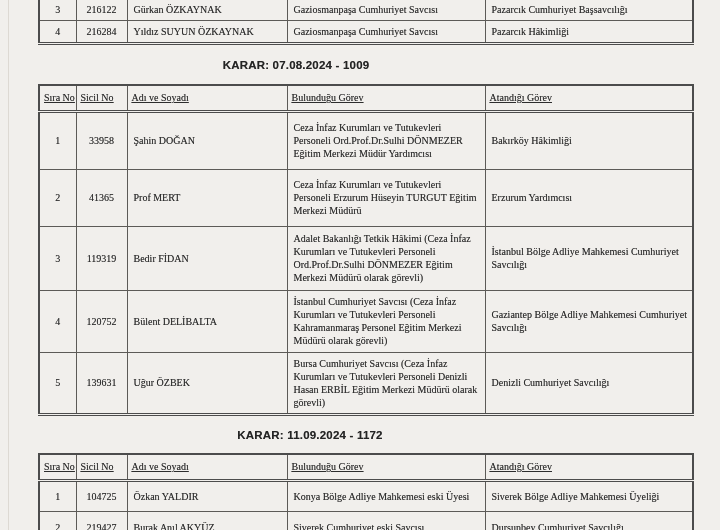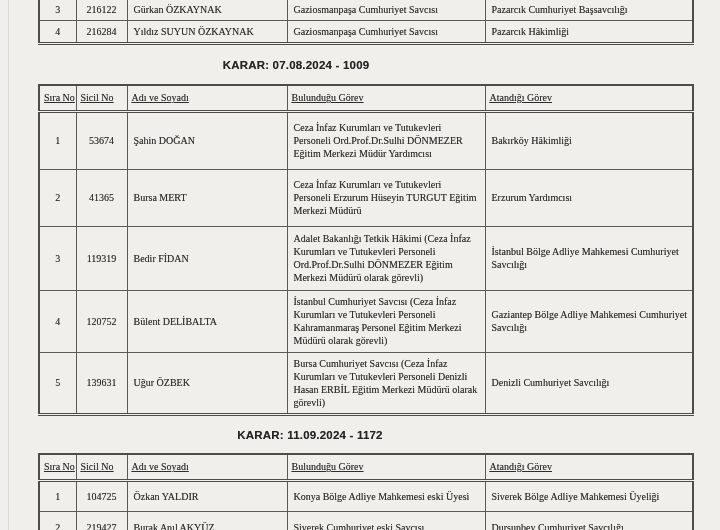--- a/index.html
+++ b/index.html
@@ -106,29 +106,29 @@
         <th>Sıra No</th>
         <th>Sicil No</th>
         <th>Adı ve Soyadı</th>
         <th>Bulunduğu Görev</th>
         <th>Atandığı Görev</th>
       </tr>
     </thead>
     <tbody>
       <tr style="height:58px;">
         <td class="c-num">1</td>
-        <td class="c-num">53674</td>
+        <td class="c-num">33958</td>
         <td class="c-text">Şahin DOĞAN</td>
         <td class="c-text">Ceza İnfaz Kurumları ve Tutukevleri Personeli Ord.Prof.Dr.Sulhi DÖNMEZER Eğitim Merkezi Müdür Yardımcısı</td>
         <td class="c-text">Bakırköy Hâkimliği</td>
       </tr>
       <tr style="height:57px;">
         <td class="c-num">2</td>
         <td class="c-num">41365</td>
-        <td class="c-text">Bursa MERT</td>
+        <td class="c-text">Prof MERT</td>
         <td class="c-text">Ceza İnfaz Kurumları ve Tutukevleri Personeli Erzurum Hüseyin TURGUT Eğitim Merkezi Müdürü</td>
         <td class="c-text">Erzurum Yardımcısı</td>
       </tr>
       <tr style="height:64px;">
         <td class="c-num">3</td>
         <td class="c-num">119319</td>
         <td class="c-text">Bedir FİDAN</td>
         <td class="c-text">Adalet Bakanlığı Tetkik Hâkimi (Ceza İnfaz Kurumları ve Tutukevleri Personeli Ord.Prof.Dr.Sulhi DÖNMEZER Eğitim Merkezi Müdürü olarak görevli)</td>
         <td class="c-text">İstanbul Bölge Adliye Mahkemesi Cumhuriyet Savcılığı</td>
       </tr>

